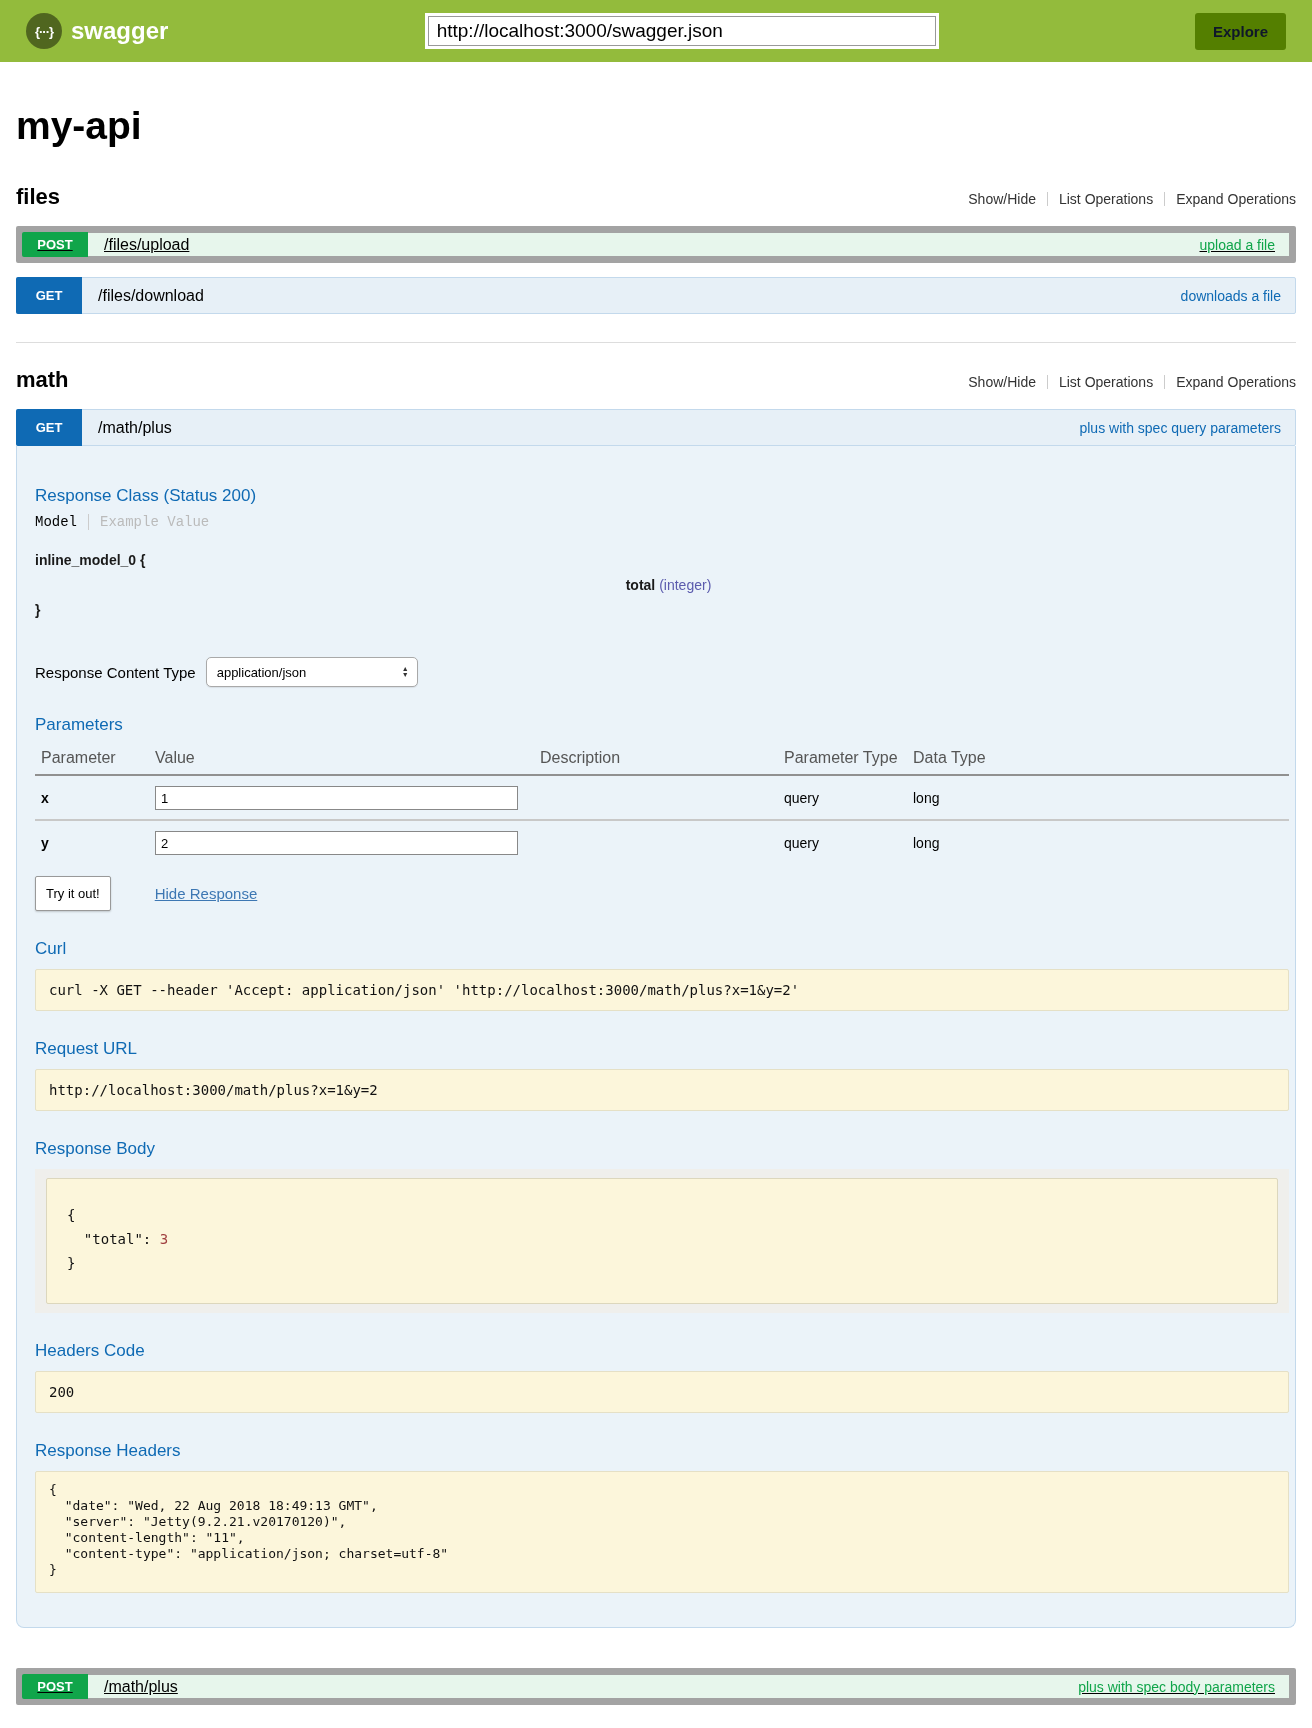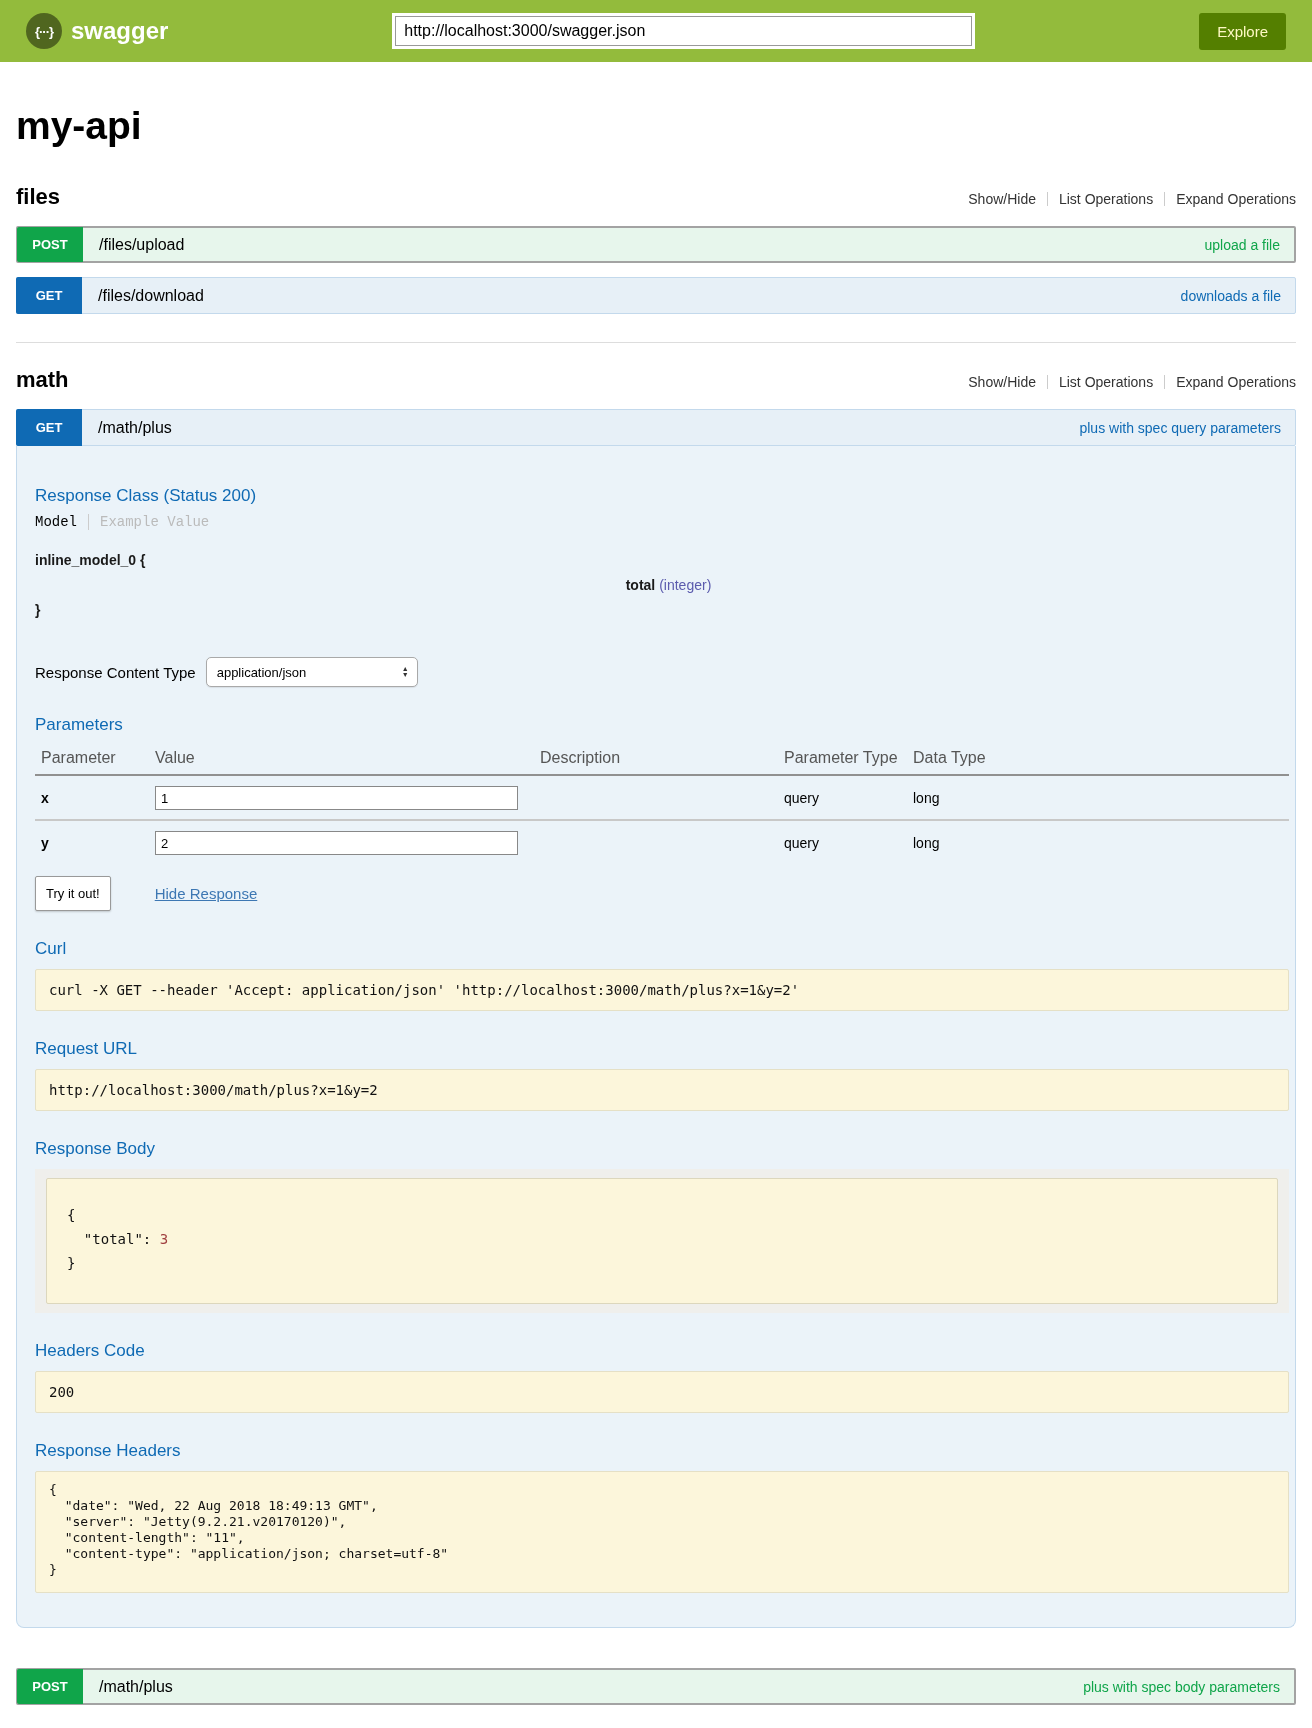--- a/index.html
+++ b/index.html
@@ -16,45 +16,45 @@
   }
   .logo { display: flex; align-items: center; gap: 9px; margin-right: auto; }
   .logo-circle {
     width: 36px; height: 36px; border-radius: 50%; background: #50661f;
     color: #fff; display: flex; align-items: center; justify-content: center;
     font-size: 13px; font-weight: bold; letter-spacing: -1px;
   }
   .logo-text { color: #fff; font-weight: bold; font-size: 24px; }
   .url-wrap { background: #fff; padding: 3px; margin-right: auto; }
   .url-input {
-    width: 577px; height: 30px; border: 1px solid #999; padding: 4px 8px;
-    font-size: 16px; font-family: "Liberation Sans", sans-serif; display: block;
+    width: 508px; height: 30px; border: 1px solid #999; padding: 4px 8px;
+    font-size: 19px; font-family: "Liberation Sans", sans-serif; display: block;
   }
   .explore-btn {
-    background: #547f00; color: #fef9c3; border: none; border-radius: 3px;
-    font-size: 15px; font-weight: normal; padding: 10px 18px; cursor: pointer;
+    background: #547f00; color: #0f172a; border: none; border-radius: 3px;
+    font-size: 15px; font-weight: bold; padding: 10px 18px; cursor: pointer;
     font-family: "Liberation Sans", sans-serif;
   }
 
   
   .main { margin: 0 16px; width: 1280px; }
   .page-title { font-size: 39px; font-weight: bold; margin: 42px 0 30px 0; }
 
   .section { margin-top: 36px; }
   .section-head { display: flex; align-items: baseline; margin-bottom: 16px; }
   .section-title { font-size: 22px; font-weight: bold; }
   .section-links { margin-left: auto; font-size: 14px; color: #333; display: flex; align-items: center; }
   .section-links a { color: #333; text-decoration: none; cursor: pointer; }
   .seplink { width: 1px; height: 14px; background: #ccc; margin: 0 11px; }
 
   .divider { border: none; border-top: 1px solid #ddd; margin: 28px 0 24px 0; }
 
   
   .endpoint { display: flex; align-items: stretch; border-radius: 2px; margin-bottom: 14px; min-height: 37px; }
-  .row-post { background: #e7f6ec; border: 2px solid #a3a3a3; }
+  .row-post { background: #e7f6ec; border: 7px solid #a3a3a3; text-decoration: underline; }
   .row-get  { background: #e7f0f7; border: 1px solid #c3d9ec; }
   .badge {
     width: 66px; display: flex; align-items: center; justify-content: center;
     color: #fff; font-size: 13px; font-weight: bold; border-radius: 2px 0 0 2px;
     margin: -1px 0 -1px -1px;
   }
   .badge-post { background: #10a54a; }
   .badge-get  { background: #0f6ab4; }
   .ep-path { margin-left: 16px; font-size: 16px; color: #000; align-self: center; text-decoration: none; }
   .ep-summary { margin-left: auto; margin-right: 14px; font-size: 14px; align-self: center; text-decoration: none; }

